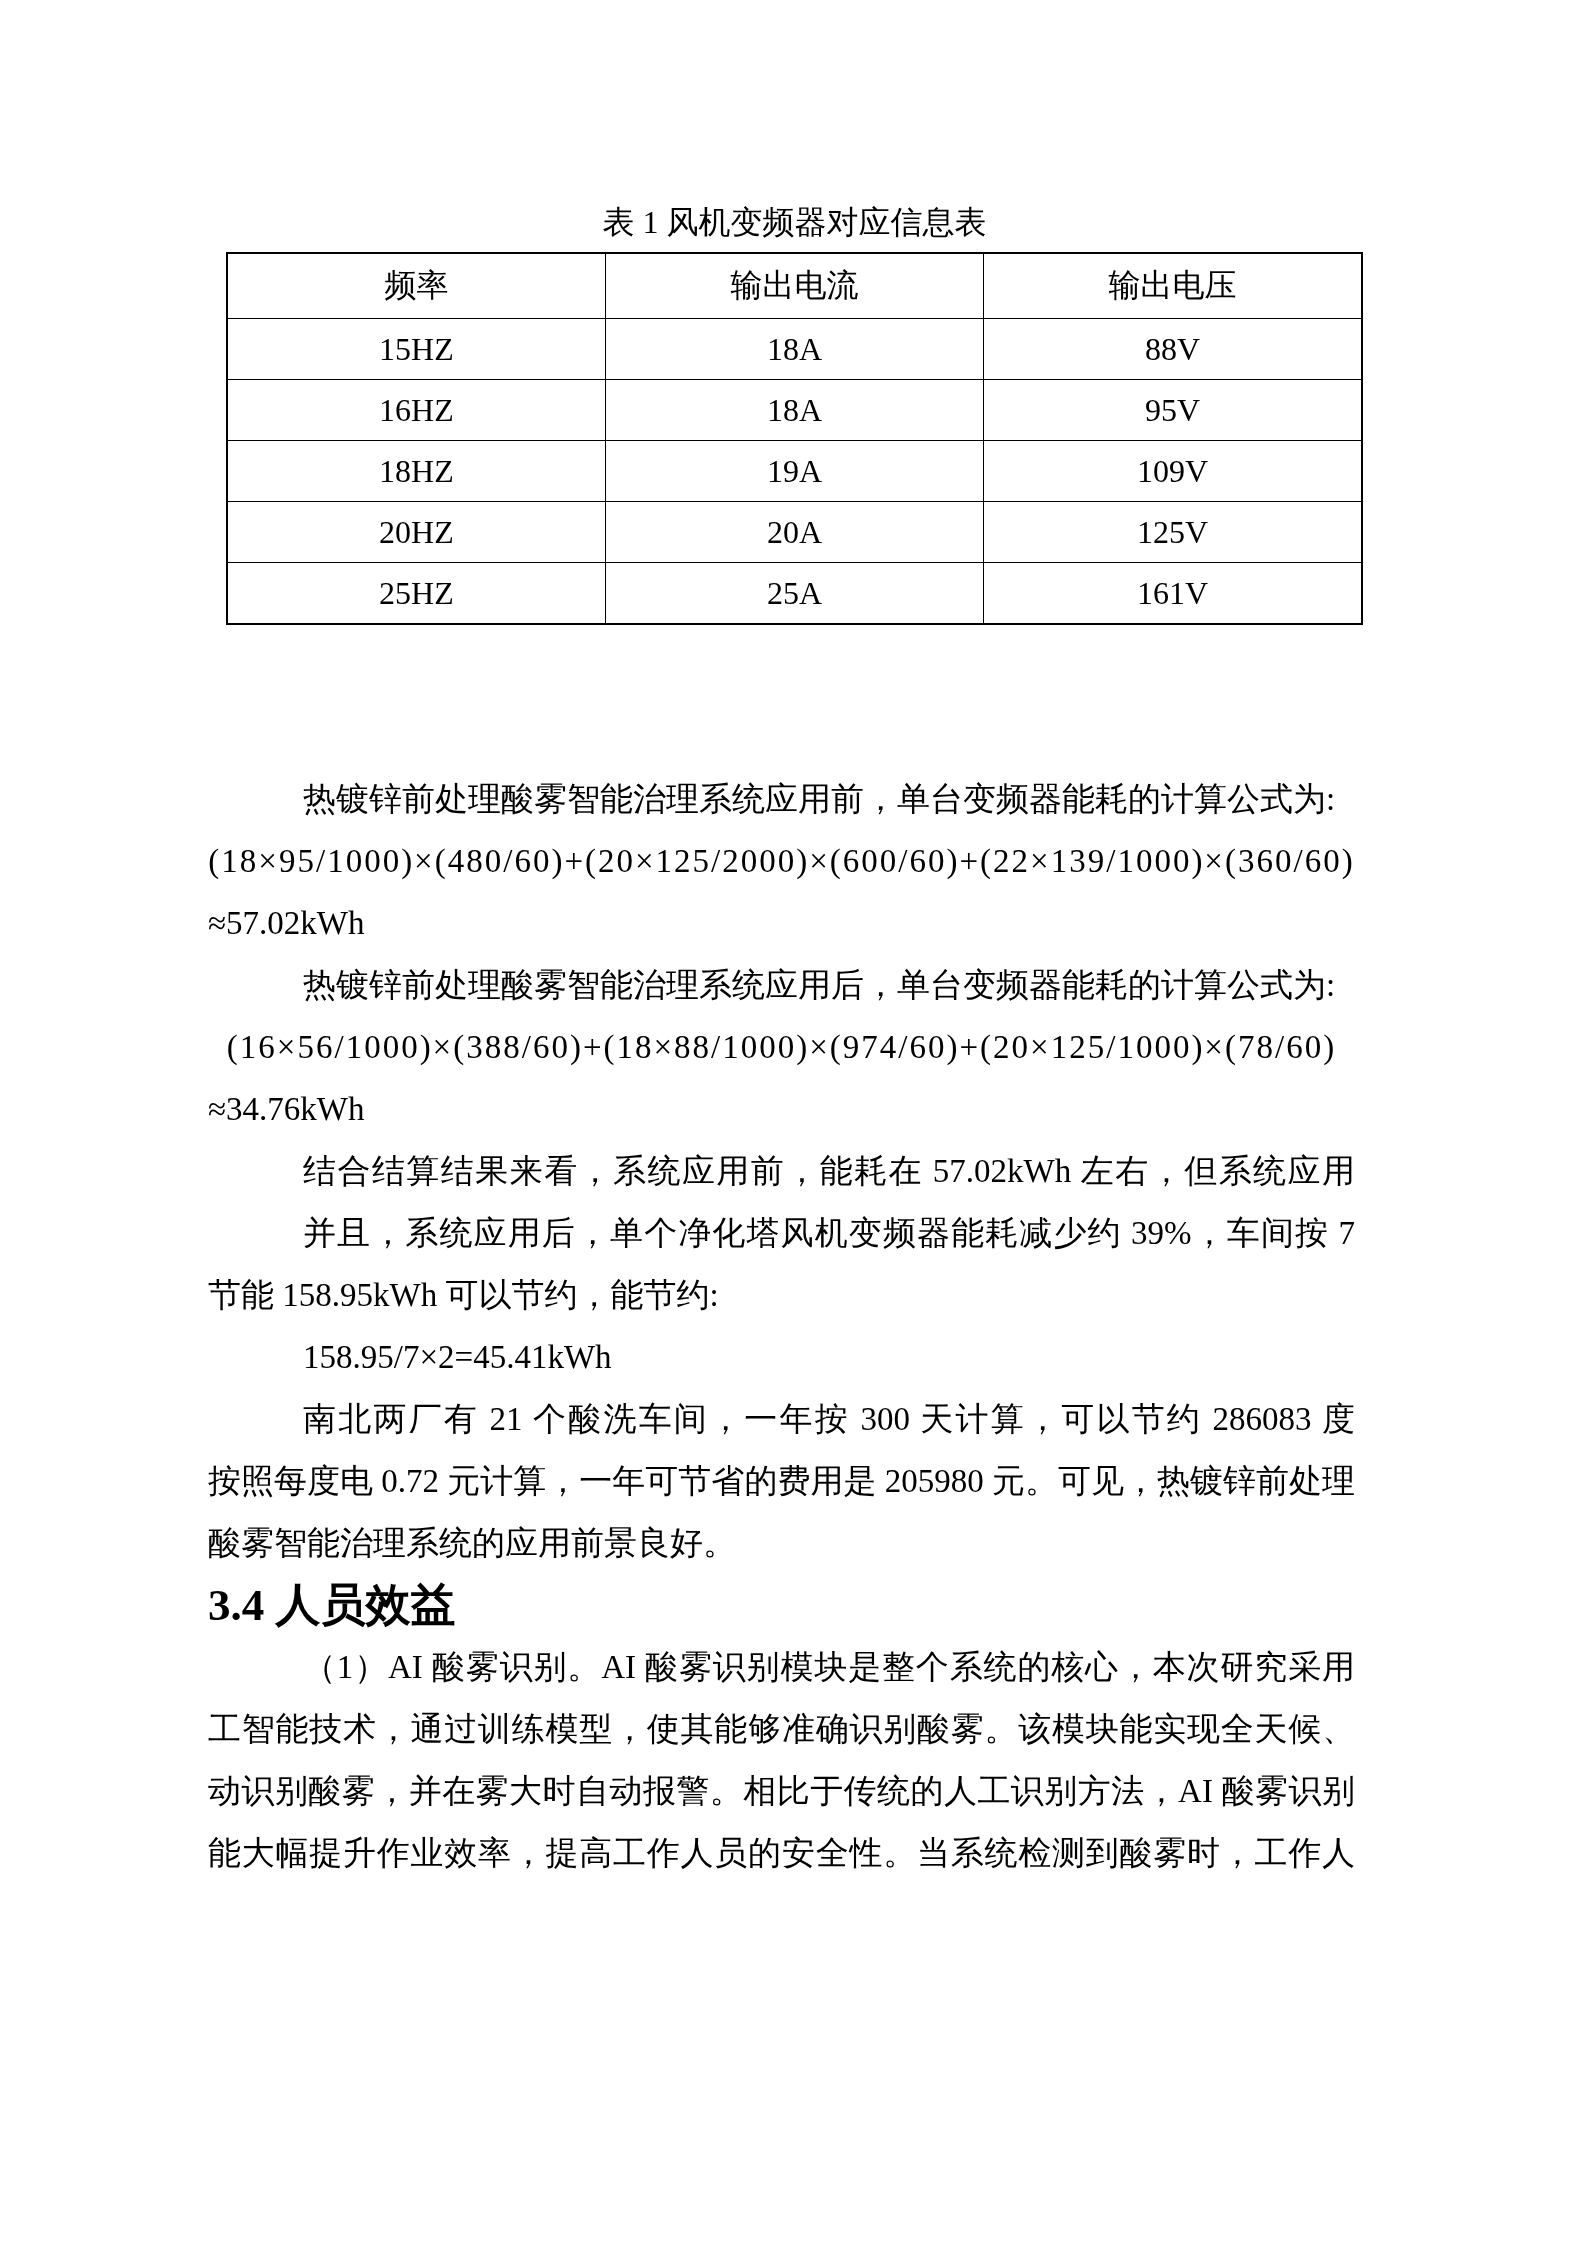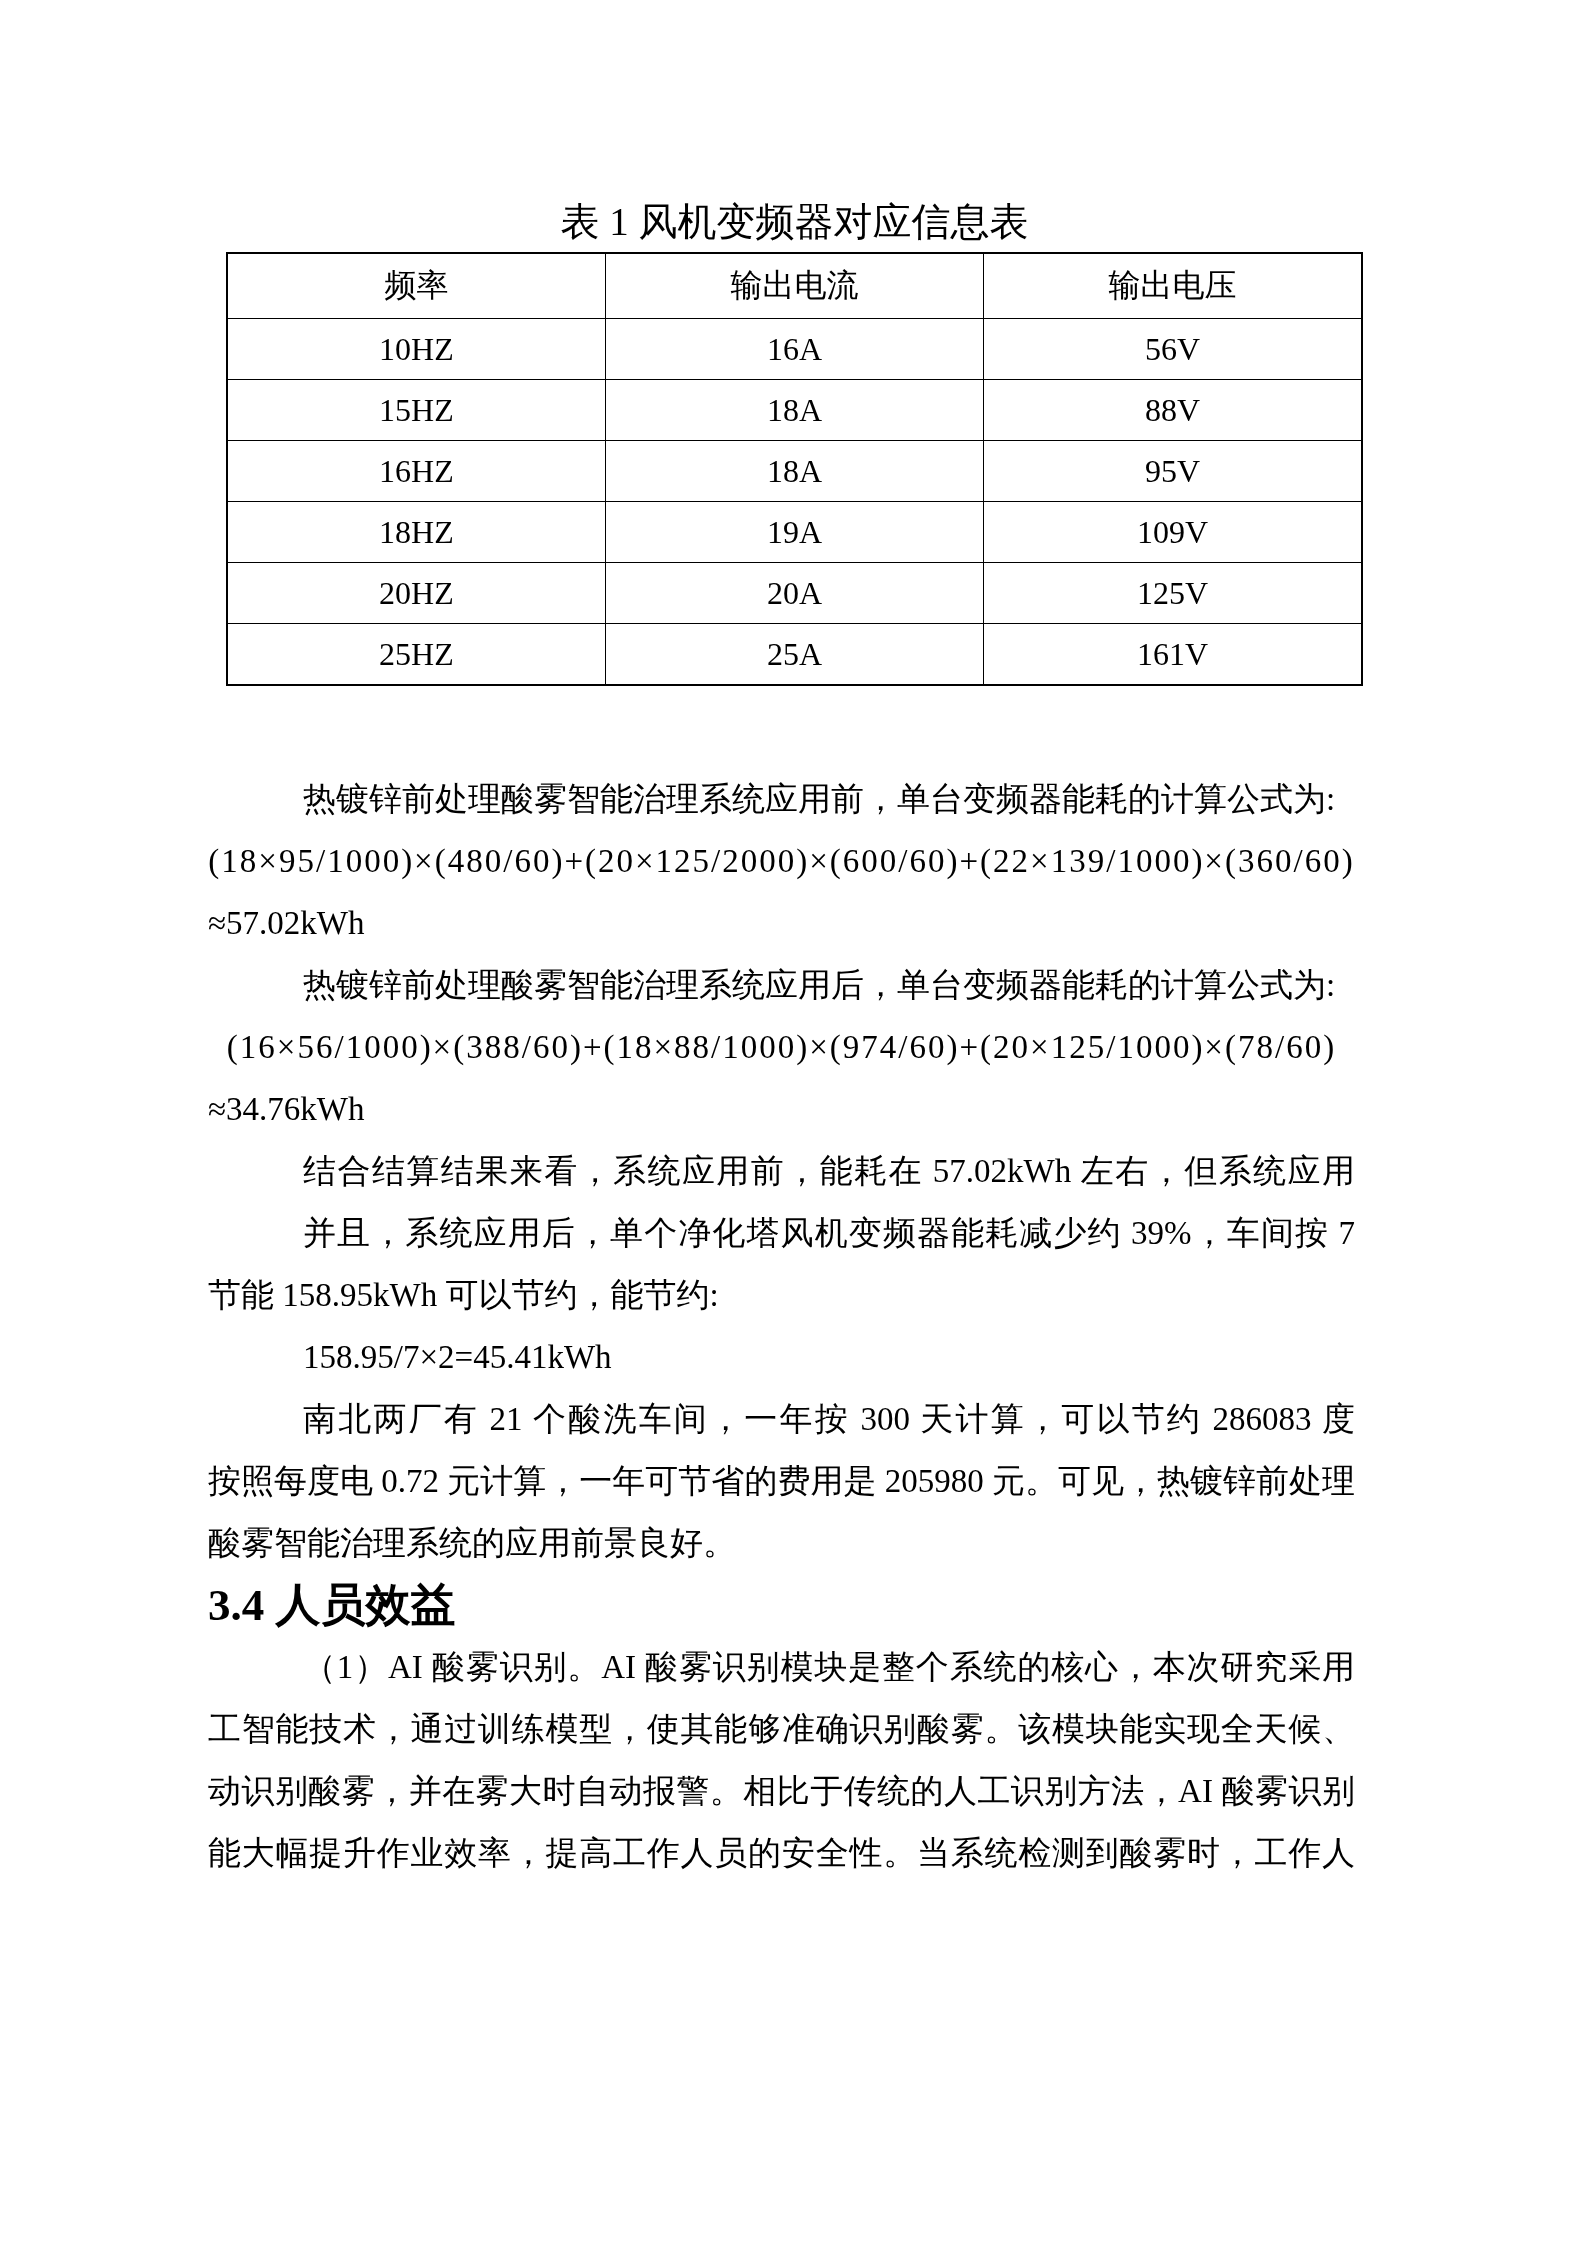--- a/index.html
+++ b/index.html
@@ -13,21 +13,21 @@
     overflow: hidden;
   }
   .table-caption {
     position: absolute;
     top: 200px;
     left: 226px;
     width: 1137px;
     height: 44px;
     line-height: 44px;
     text-align: center;
-    font-size: 39px;
+    font-size: 32px;
     white-space: pre;
   }
   .tablewrap {
     position: absolute;
     top: 252px;
     left: 226px;
     width: 1137px;
   }
   table.info-table {
     width: 100%;
@@ -75,25 +75,20 @@
     <table class="info-table">
       <thead>
         <tr>
           <th>频率</th>
           <th>输出电流</th>
           <th>输出电压</th>
         </tr>
       </thead>
       <tbody>
         <tr>
-          <td>10HZ</td>
-          <td>16A</td>
-          <td>56V</td>
-        </tr>
-        <tr>
           <td>15HZ</td>
           <td>18A</td>
           <td>88V</td>
         </tr>
         <tr>
           <td>16HZ</td>
           <td>18A</td>
           <td>95V</td>
         </tr>
         <tr>

